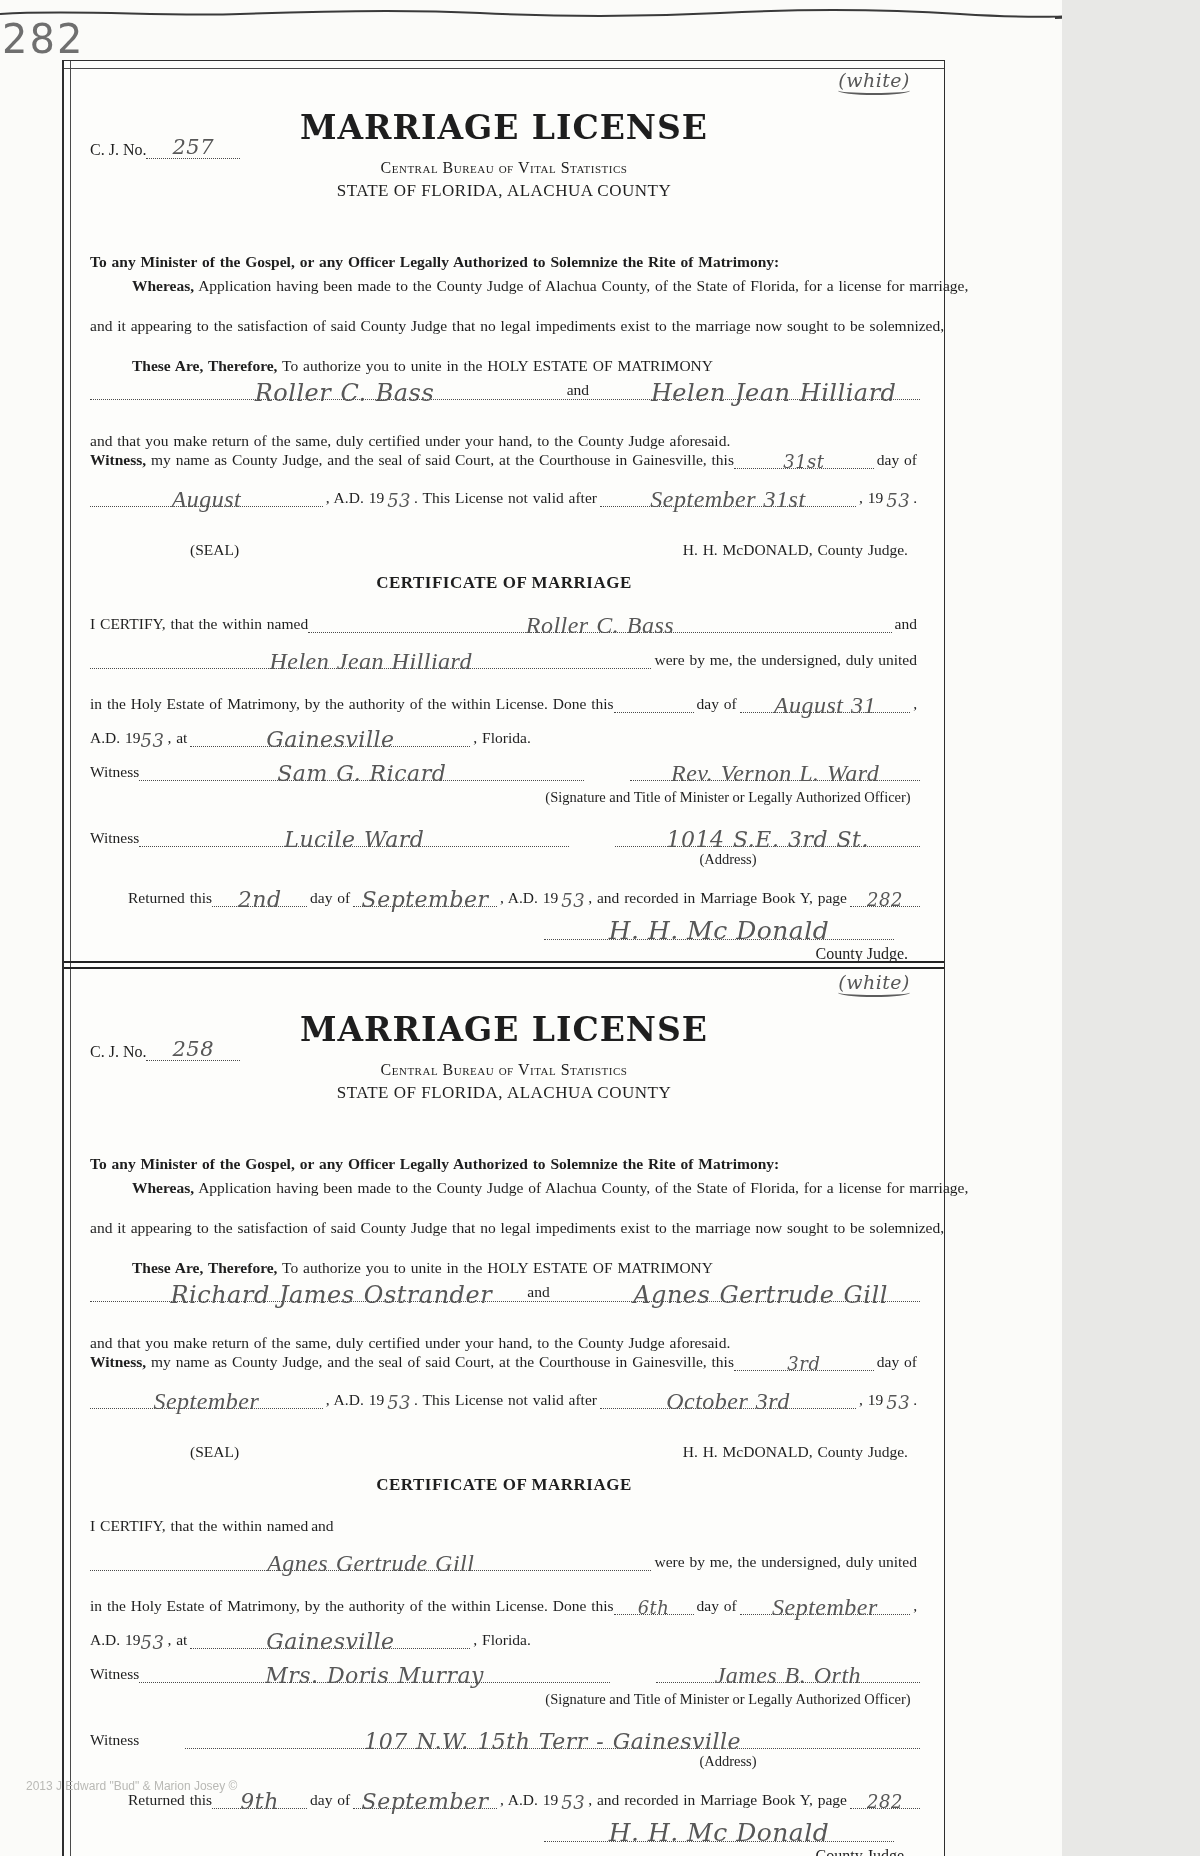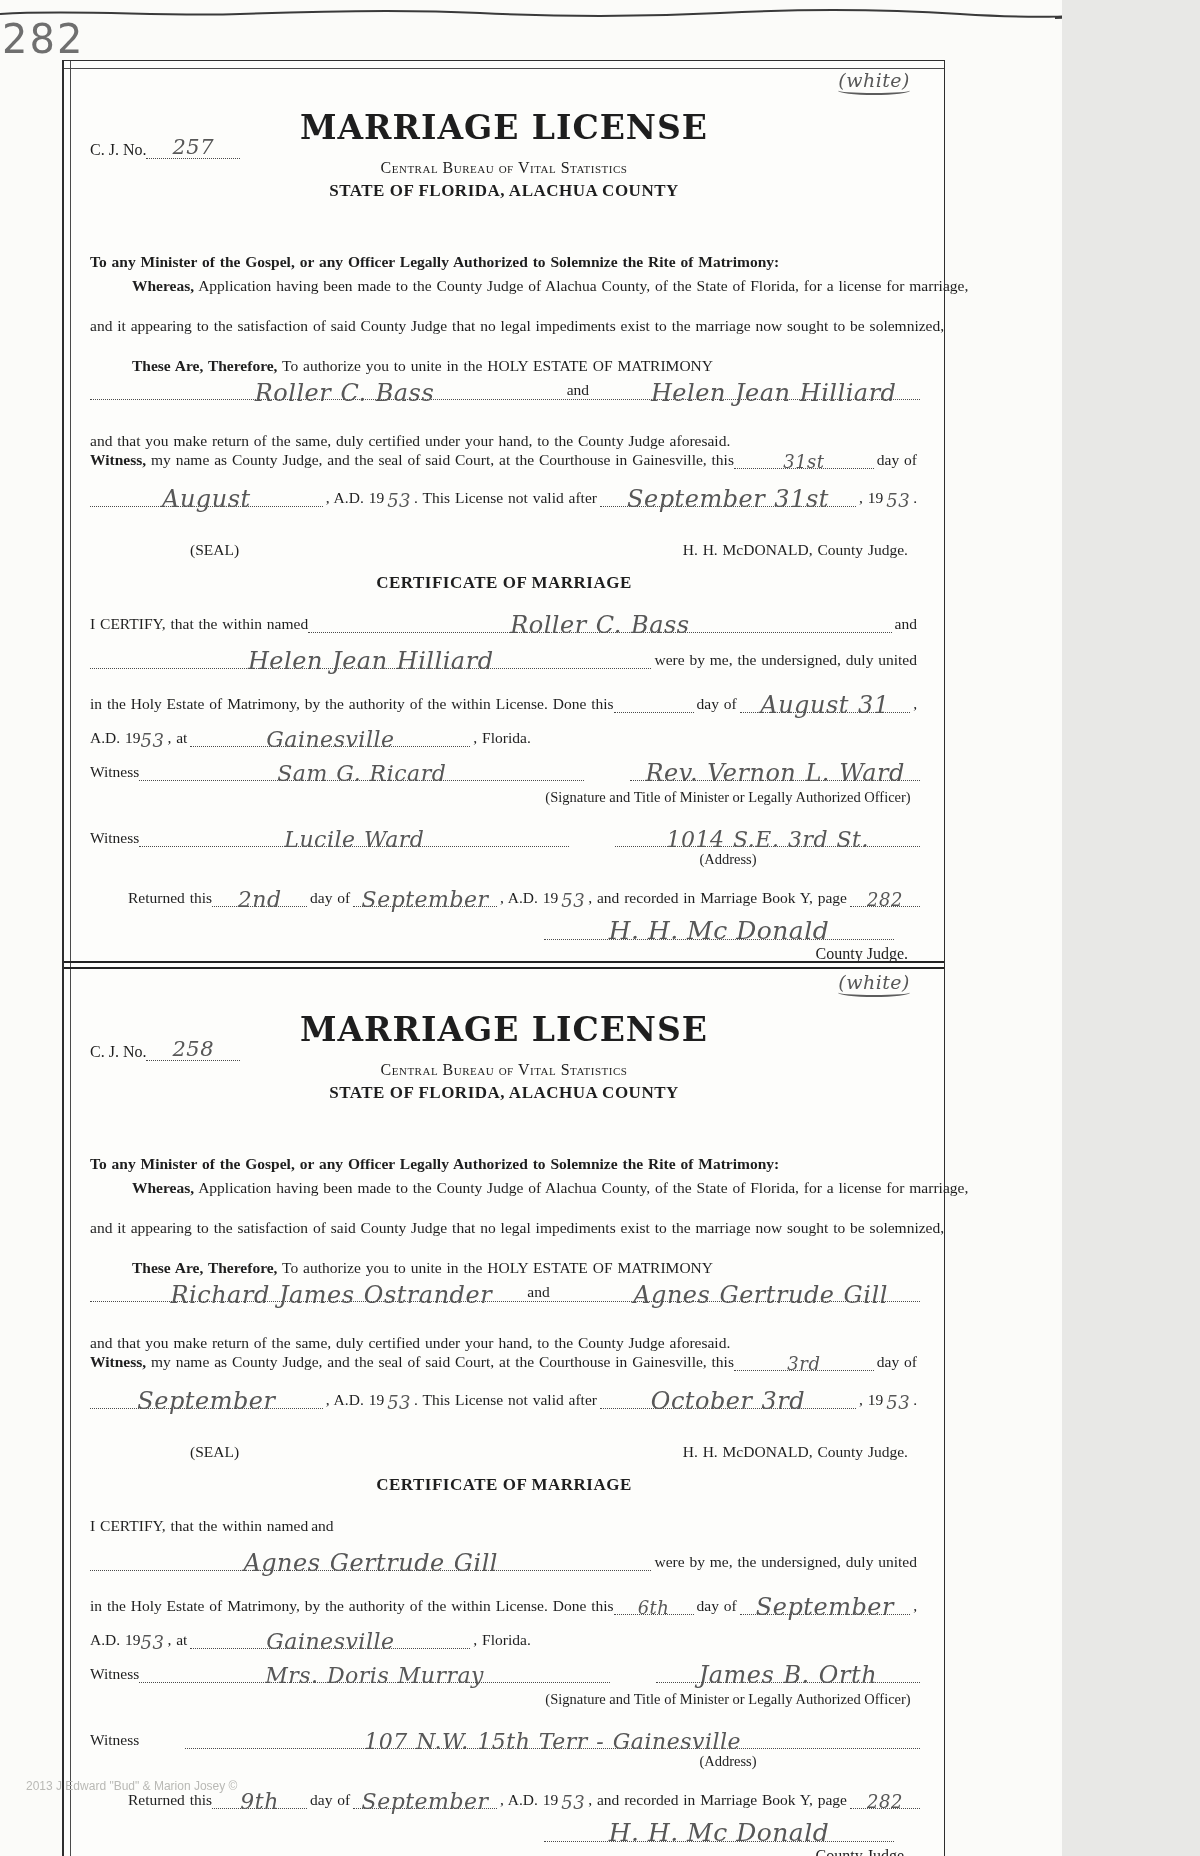--- a/index.html
+++ b/index.html
@@ -27,34 +27,34 @@
   
   .line{position:absolute;left:26px;right:24px;font-size:15.5px;word-spacing:1px;white-space:nowrap;}
   .indent{text-indent:42px;}
   .cjno{position:absolute;top:64px;left:26px;display:flex;align-items:flex-end;width:150px;font-size:16px;}
   .cjdots{flex:1;border-bottom:1.5px dotted #4a4a4a;text-align:center;margin-top:12px;}
   .cjdots .hw{font-size:21px;margin-bottom:-3px;display:inline-block;}
   .title{position:absolute;top:50px;left:0;right:0;margin:0;text-align:center;
          font-family:"DejaVu Serif",serif;font-weight:bold;font-size:33px;letter-spacing:1px;line-height:1;}
   .sub1{position:absolute;top:98px;left:0;right:0;text-align:center;font-variant:small-caps;
         font-size:16px;letter-spacing:.5px;}
-  .sub2{position:absolute;top:120px;left:0;right:0;text-align:center;font-size:17px;letter-spacing:.5px;font-weight:bold;}
+  .sub2{position:absolute;top:120px;left:0;right:0;text-align:center;font-size:17px;letter-spacing:.5px;}
   .bold{font-weight:bold;margin-top:32px;}
 
   .row{position:absolute;left:26px;right:24px;display:flex;align-items:flex-end;
        font-size:15.5px;word-spacing:1px;white-space:nowrap;}
   .p{padding:0 3px;text-align:right;}
   .fillhw{flex:1 1 auto;display:flex;justify-content:center;align-items:flex-end;
           border-bottom:1.5px dotted #4a4a4a;min-width:24px;}
   .fillhw .hw{margin-bottom:-5px;}
   .gap{flex:0 0 46px;}
   .names{top:300px;height:38px;border-bottom:1.5px dotted #4a4a4a;}
   .names .hw{font-size:24px;margin-bottom:-6px;}
   .f14{flex:1.4;} .f11{flex:1.1;} .f05{flex:.5;} .f02{flex:.2;}
-  .hw.big{font-size:24px;} .hw.med{font-size:22px;} .hw.sm{font-size:18px;margin-bottom:-3px;}
+  .hw.big{font-size:24px;font-family:Liberation Serif, serif;} .hw.med{font-size:22px;} .hw.sm{font-size:18px;margin-bottom:-3px;}
 
   .sealrow{top:480px;}
   .sealrow .seal{margin-left:100px;}
   .sealrow .judgep{margin-left:auto;margin-right:12px;}
   .certtitle{position:absolute;top:512px;left:0;right:0;text-align:center;font-weight:bold;
              font-size:17px;letter-spacing:.5px;}
   .caption{position:absolute;left:460px;right:12px;text-align:center;font-size:14.5px;}
   .judgesig{position:absolute;top:848px;left:480px;right:50px;border-bottom:1.5px dotted #4a4a4a;
             text-align:center;height:30px;}
   .judgesig .hw{font-size:25px;position:relative;top:9px;}

